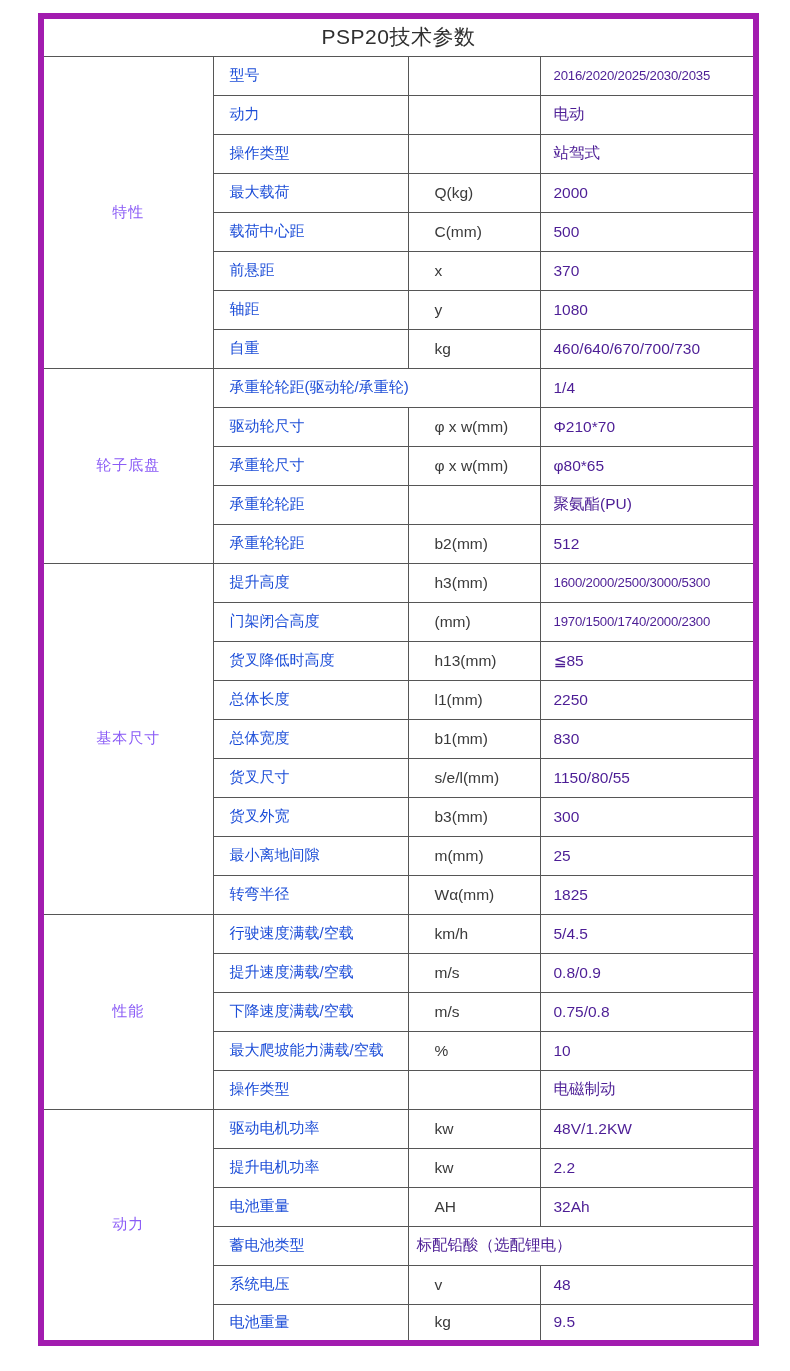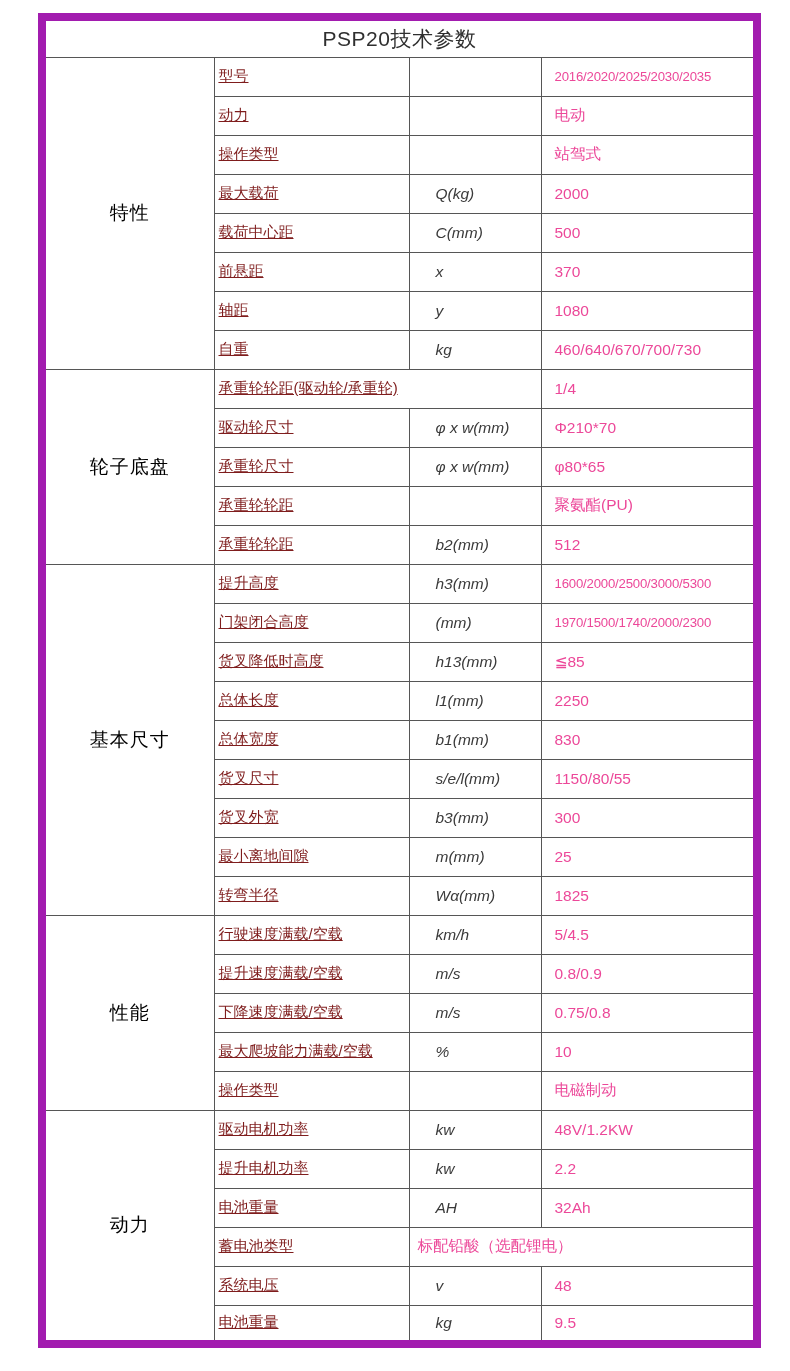--- a/index.html
+++ b/index.html
@@ -15,60 +15,58 @@
     background: #ffffff;
     overflow: hidden;
   }
   table.spec {
     position: absolute;
     left: 38px;
     top: 13px;
     width: 715px;
     border-collapse: collapse;
     table-layout: fixed;
-    border: 8px solid #a21caf;
+    border: 6px solid #a21caf;
     color: #333333;
   }
   table.spec td, table.spec th {
     border: 1px solid #565656;
     vertical-align: middle;
     overflow: hidden;
     white-space: nowrap;
   }
   th.title-cell {
     height: 40px;
     text-align: center;
     font-size: 21px;
     font-weight: 400;
     letter-spacing: 0.5px;
     color: #2f2f2f;
   }
   td { height: 39px; }
   td.cat {
     text-align: center;
-    font-size: 19px;
-    color: #000000;
+    font-size: 15px;
+    color: #8b5cf6;
     letter-spacing: 1px;
   }
   td.label {
-    padding-left: 4px;
+    padding-left: 16px;
     font-size: 15px;
-    color: #7f1d1d;
-    text-decoration: underline;
+    color: #1d4ed8;
   }
   td.symbol {
     padding-left: 26px;
     font-size: 15.5px;
     color: #3a3a3a;
-    font-style: italic;
   }
   td.value {
     padding-left: 13px;
     font-size: 15.5px;
-    color: #ec4899;
+    color: #4c1d95;
   }
   td.value.small { font-size: 13.2px; letter-spacing: -0.2px; }
   td.value.merged { padding-left: 8px; }
 </style>
 </head>
 <body>
 
 <div class="page">
   <table class="spec">
     <colgroup>

